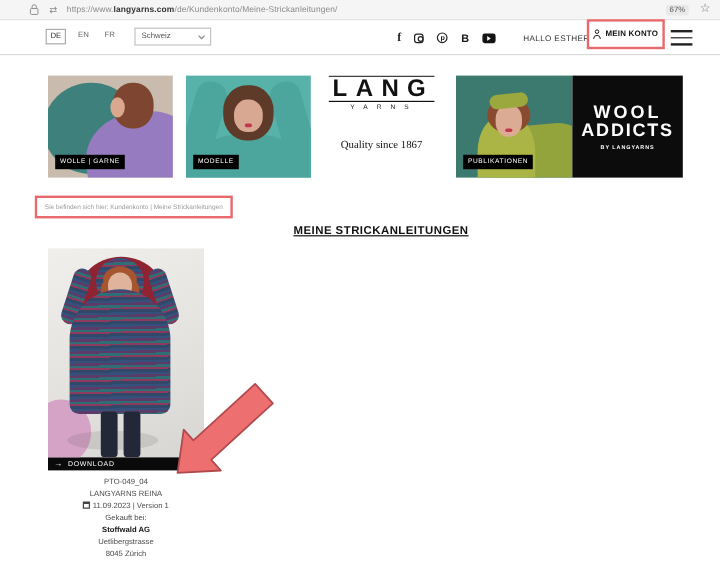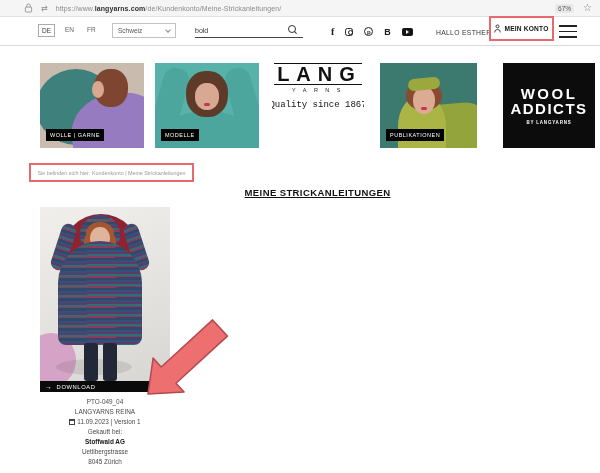--- a/index.html
+++ b/index.html
@@ -54,29 +54,29 @@
   #tile2 { left:155px; width:104px; background:#57b2aa; }
   #tile2 .arm-l { position:absolute; left:0px; top:4px; width:26px; height:84px; background:#4ca69d; border-radius:12px; transform:rotate(16deg); }
   #tile2 .arm-r { position:absolute; right:0px; top:4px; width:26px; height:84px; background:#4ca69d; border-radius:12px; transform:rotate(-16deg); }
   #tile2 .body { position:absolute; left:12px; bottom:-12px; width:80px; height:48px; background:#4ca69d; border-radius:40% 40% 0 0; }
   #tile2 .hair { position:absolute; left:31px; top:8px; width:42px; height:46px; background:#5e3a28; border-radius:46%; }
   #tile2 .face { position:absolute; left:40px; top:20px; width:24px; height:27px; background:#d8a893; border-radius:46%; }
   #tile2 .lips { position:absolute; left:49px; top:40px; width:6px; height:3px; background:#c2374d; border-radius:2px; }
   #tile3 { left:272px; width:92px; background:#fff; display:flex; flex-direction:column; align-items:center; justify-content:flex-start; cursor:pointer; }
   .lang-word { font-size:20px; font-weight:bold; letter-spacing:7px; line-height:1.02; color:#111; border-top:1.5px solid #111; border-bottom:1.5px solid #111; padding:0 0 0 3px; }
   .lang-yarns { font-size:5.5px; letter-spacing:7.5px; color:#222; margin-top:2px; padding-left:4px; }
-  .lang-tagline { font-family:Liberation Mono, monospace; font-size:9px; color:#111; margin-top:7px; white-space:nowrap; }
+  .lang-tagline { font-family:Liberation Serif, serif; font-size:9px; color:#111; margin-top:22px; white-space:nowrap; }
   #tile4 { left:380px; width:97px; background:#3c7a70; }
   #tile4 .hair { position:absolute; left:26px; top:18px; width:36px; height:30px; background:#8a4a30; border-radius:50%; }
   #tile4 .face { position:absolute; left:33px; top:24px; width:22px; height:27px; background:#dcab93; border-radius:46%; }
   #tile4 .lips { position:absolute; left:41px; top:44px; width:6px; height:3px; background:#c2374d; border-radius:2px; }
   #tile4 .headband { position:absolute; left:28px; top:15px; width:32px; height:12px; background:#9aa83e; border-radius:6px; transform:rotate(-6deg); }
   #tile4 .scarf { position:absolute; right:-12px; bottom:-18px; width:80px; height:62px; background:#94a43c; border-radius:40% 30% 0 0; transform:rotate(-5deg); }
   #tile4 .coat { position:absolute; right:-28px; bottom:-6px; width:48px; height:74px; background:#aab545; border-radius:40% 40% 0 0; }
-  #tile5 { left:503px; width:92px; background:#0c0c0c; display:flex; flex-direction:column; align-items:center; justify-content:center; color:#fff; }
+  #tile5 { left:477px; width:92px; background:#0c0c0c; display:flex; flex-direction:column; align-items:center; justify-content:center; color:#fff; }
   .wa-line1 { font-size:15px; font-weight:bold; letter-spacing:2.5px; line-height:1; }
   .wa-line2 { font-size:15px; font-weight:bold; letter-spacing:1.5px; line-height:1.1; }
   .wa-sub { font-size:4.5px; letter-spacing:0.8px; margin-top:3px; font-weight:bold; }
 
   
   .breadcrumb-box { position:absolute; left:29px; top:163px; width:165px; height:19px; border:2px solid #e8696c; display:flex; align-items:center; justify-content:center; }
   .breadcrumb-text { font-size:5.4px; color:#9a9a9a; white-space:nowrap; }
   .page-title { position:absolute; top:187px; left:200px; width:235px; text-align:center; font-size:9.5px; font-weight:bold; letter-spacing:0.4px; color:#111;text-decoration:underline; }
 
   
@@ -124,24 +124,20 @@
   <div class="nav">
     <div class="langs">
       <span class="lang active">DE</span>
       <span class="lang">EN</span>
       <span class="lang">FR</span>
     </div>
     <div class="country-select">
       <span>Schweiz</span>
       <span class="chevron-down"></span>
     </div>
-    <div class="search-wrap">
-      <input value="bold" style="">
-      <span class="search-icon"></span>
-    </div>
     <div class="social">
       <span class="si fb-glyph">f</span>
       <span class="si ig-box"></span>
       <span class="si pin-circle">p</span>
       <span class="si bl-glyph">B</span>
       <span class="si yt-box"></span>
     </div>
     <span class="greeting">HALLO ESTHER!</span>
     <div class="account-highlight">
       <div class="account-btn">

